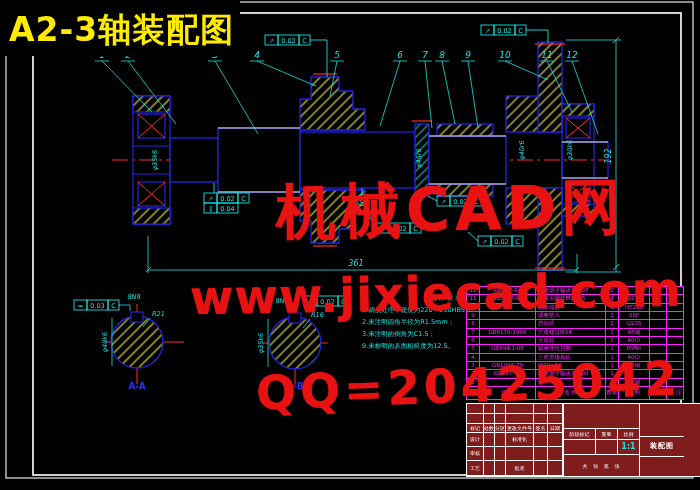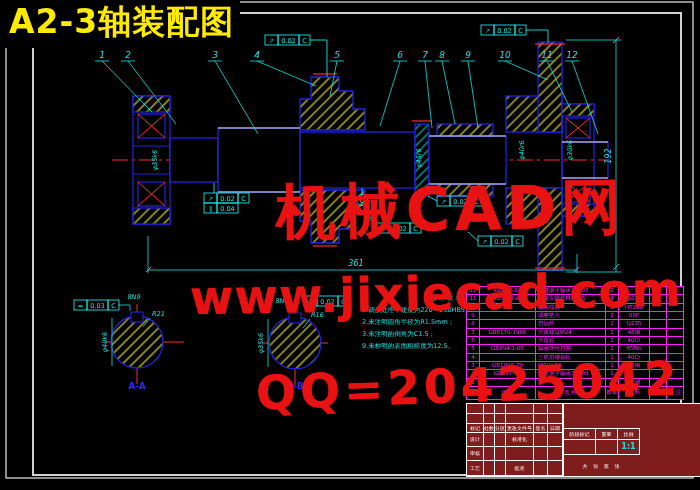--- a/index.html
+++ b/index.html
@@ -1,20 +1,20 @@
 <!DOCTYPE html>
 <html><head>
 <meta charset="utf-8">
 <style>
   html,body{margin:0;padding:0;background:#000;}
   body{font-family:"DejaVu Sans",sans-serif;}
   .sheet{position:relative;width:700px;height:490px;background:#000;overflow:hidden;}
   .sheet svg{position:absolute;left:0;top:0;}
   .title{position:absolute;left:5px;top:0px;background:#000;color:#ffeb00;
-         font-size:33px;font-weight:bold;letter-spacing:1px;padding:0 6px 3px 4px;z-index:3;}
+         font-size:33px;font-weight:bold;letter-spacing:1px;padding:8px 6px 3px 4px;z-index:3;}
   .notes{position:absolute;left:362px;top:292px;width:102px;color:#17e3e3;
          font-size:6.5px;line-height:1.85;white-space:nowrap;z-index:2;}
   .notes .nh{margin-left:20px;letter-spacing:2px;text-align:right;}
   
   .bom{position:absolute;left:466px;top:286px;width:217px;height:113px;z-index:2;
        display:grid;grid-template-columns:13px 56px 70px 13px 31px 17px 17px;
        grid-template-rows:repeat(12,1fr) 13px;color:#ff22ff;font-size:5.5px;
        border-right:1px solid #ff22ff;border-bottom:1px solid #ff22ff;background:#000;}
   .bom>div{border-left:1px solid #ff22ff;border-top:1px solid #ff22ff;overflow:hidden;
        white-space:nowrap;display:flex;align-items:center;justify-content:center;line-height:1;}
@@ -464,19 +464,23 @@
       <div>重量</div>
       <div>比例</div>
     </div>
     <div class="r2">
       <div></div>
       <div></div>
       <div class="scale">1:1</div>
     </div>
     <div class="sheets">共 张 第 张</div>
   </div>
+  <div class="tb-right">
+    <div class="b1"></div>
+    <div class="b2">装配图</div>
+  </div>
 </div>
 
 <div class="wm wm1">机械CAD网</div>
 <div class="wm wm2">www.jixiecad.com</div>
 <div class="wm wm3">QQ=20425042</div>
 
 </div>
 
 </body></html>

